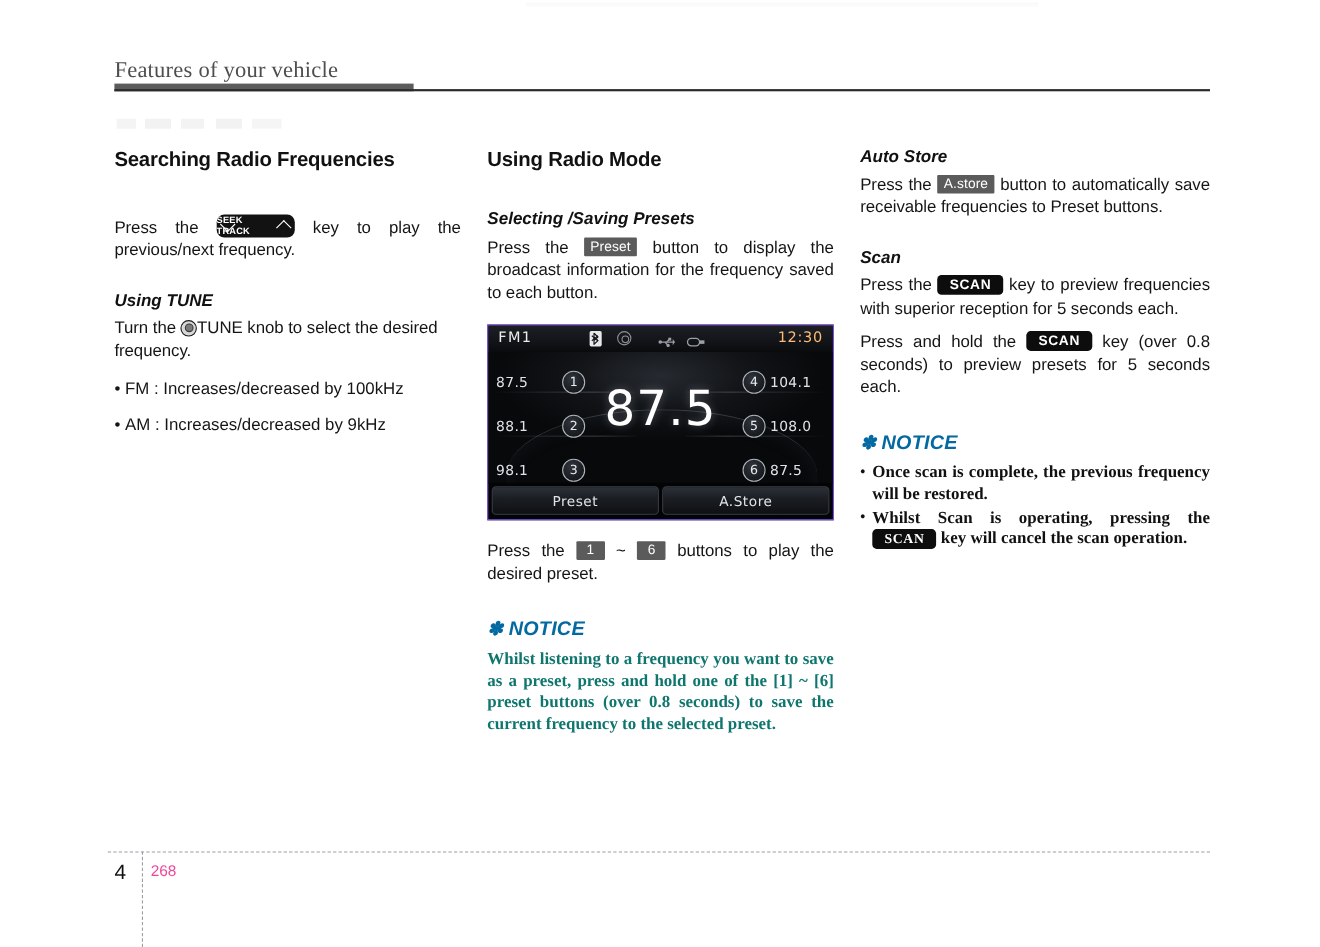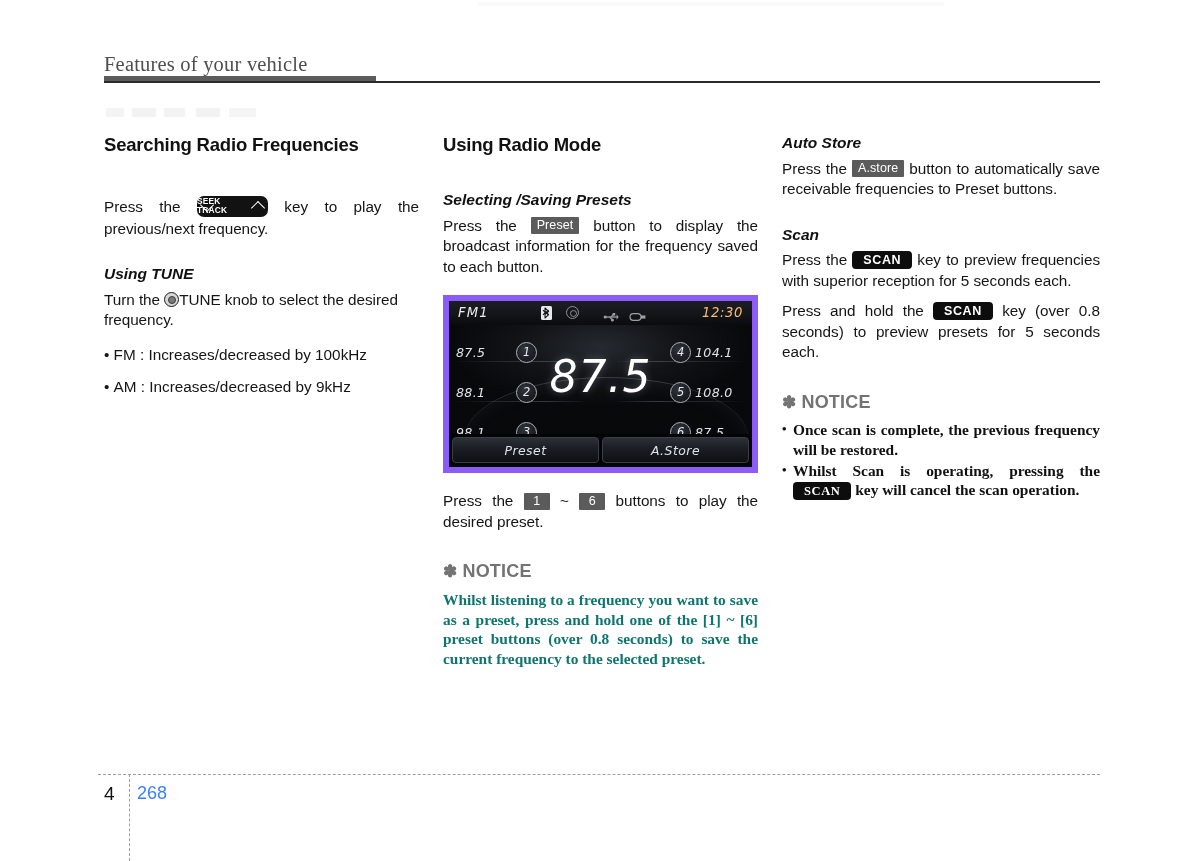--- a/index.html
+++ b/index.html
@@ -227,23 +227,24 @@
     width: 6px; height: 6px;
     border-radius: 50%;
     background: #7a7a7a;
     border: 1px solid #3a3a3a;
   }
 
   
   .notice-head {
     font-size: 18px;
     font-weight: bold;
-    color: #737373;
+    color: #0369a1;
     letter-spacing: 0.2px;
     line-height: 1.1;
+    font-style: italic;
   }
   .notice-head .ast {
     font-size: 17px;
     margin-right: 5px;
   }
   .notice-body {
     font-family: "Liberation Serif", serif;
     font-weight: bold;
     font-size: 15.4px;
     line-height: 19.6px;
@@ -274,23 +275,22 @@
     font-size: 13px;
   }
 
   
   .radio-unit {
     position: relative;
     width: 315px;
     height: 178px;
     background: #000;
     overflow: hidden;
-    border: 6px solid #8b5cf6;
+    border: 1px solid #8b5cf6;
     box-sizing: border-box;
-    font-style: italic;
   }
   .ru-topbar {
     position: absolute;
     left: 0; top: 0;
     width: 100%;
     height: 24px;
     background: linear-gradient(180deg, #1c1f24 0%, #121418 60%, #0a0b0d 100%);
     border-bottom: 1px solid #2a2d33;
   }
   .ru-band {
@@ -482,22 +482,22 @@
     left: 104px;
     top: 783px;
     font-size: 19px;
     color: #111;
     font-family: "Liberation Sans", sans-serif;
   }
   .footer-pagenum {
     position: absolute;
     left: 137px;
     top: 783px;
-    font-size: 18px;
-    color: #3b82f6;
+    font-size: 14px;
+    color: #ec4899;
     font-family: "Liberation Sans", sans-serif;
   }
 </style>
 </head>
 <body>
 
 <div class="scan-artifact-top"></div>
 
 <div class="page-header">
   <div class="header-title">Features of your vehicle</div>

